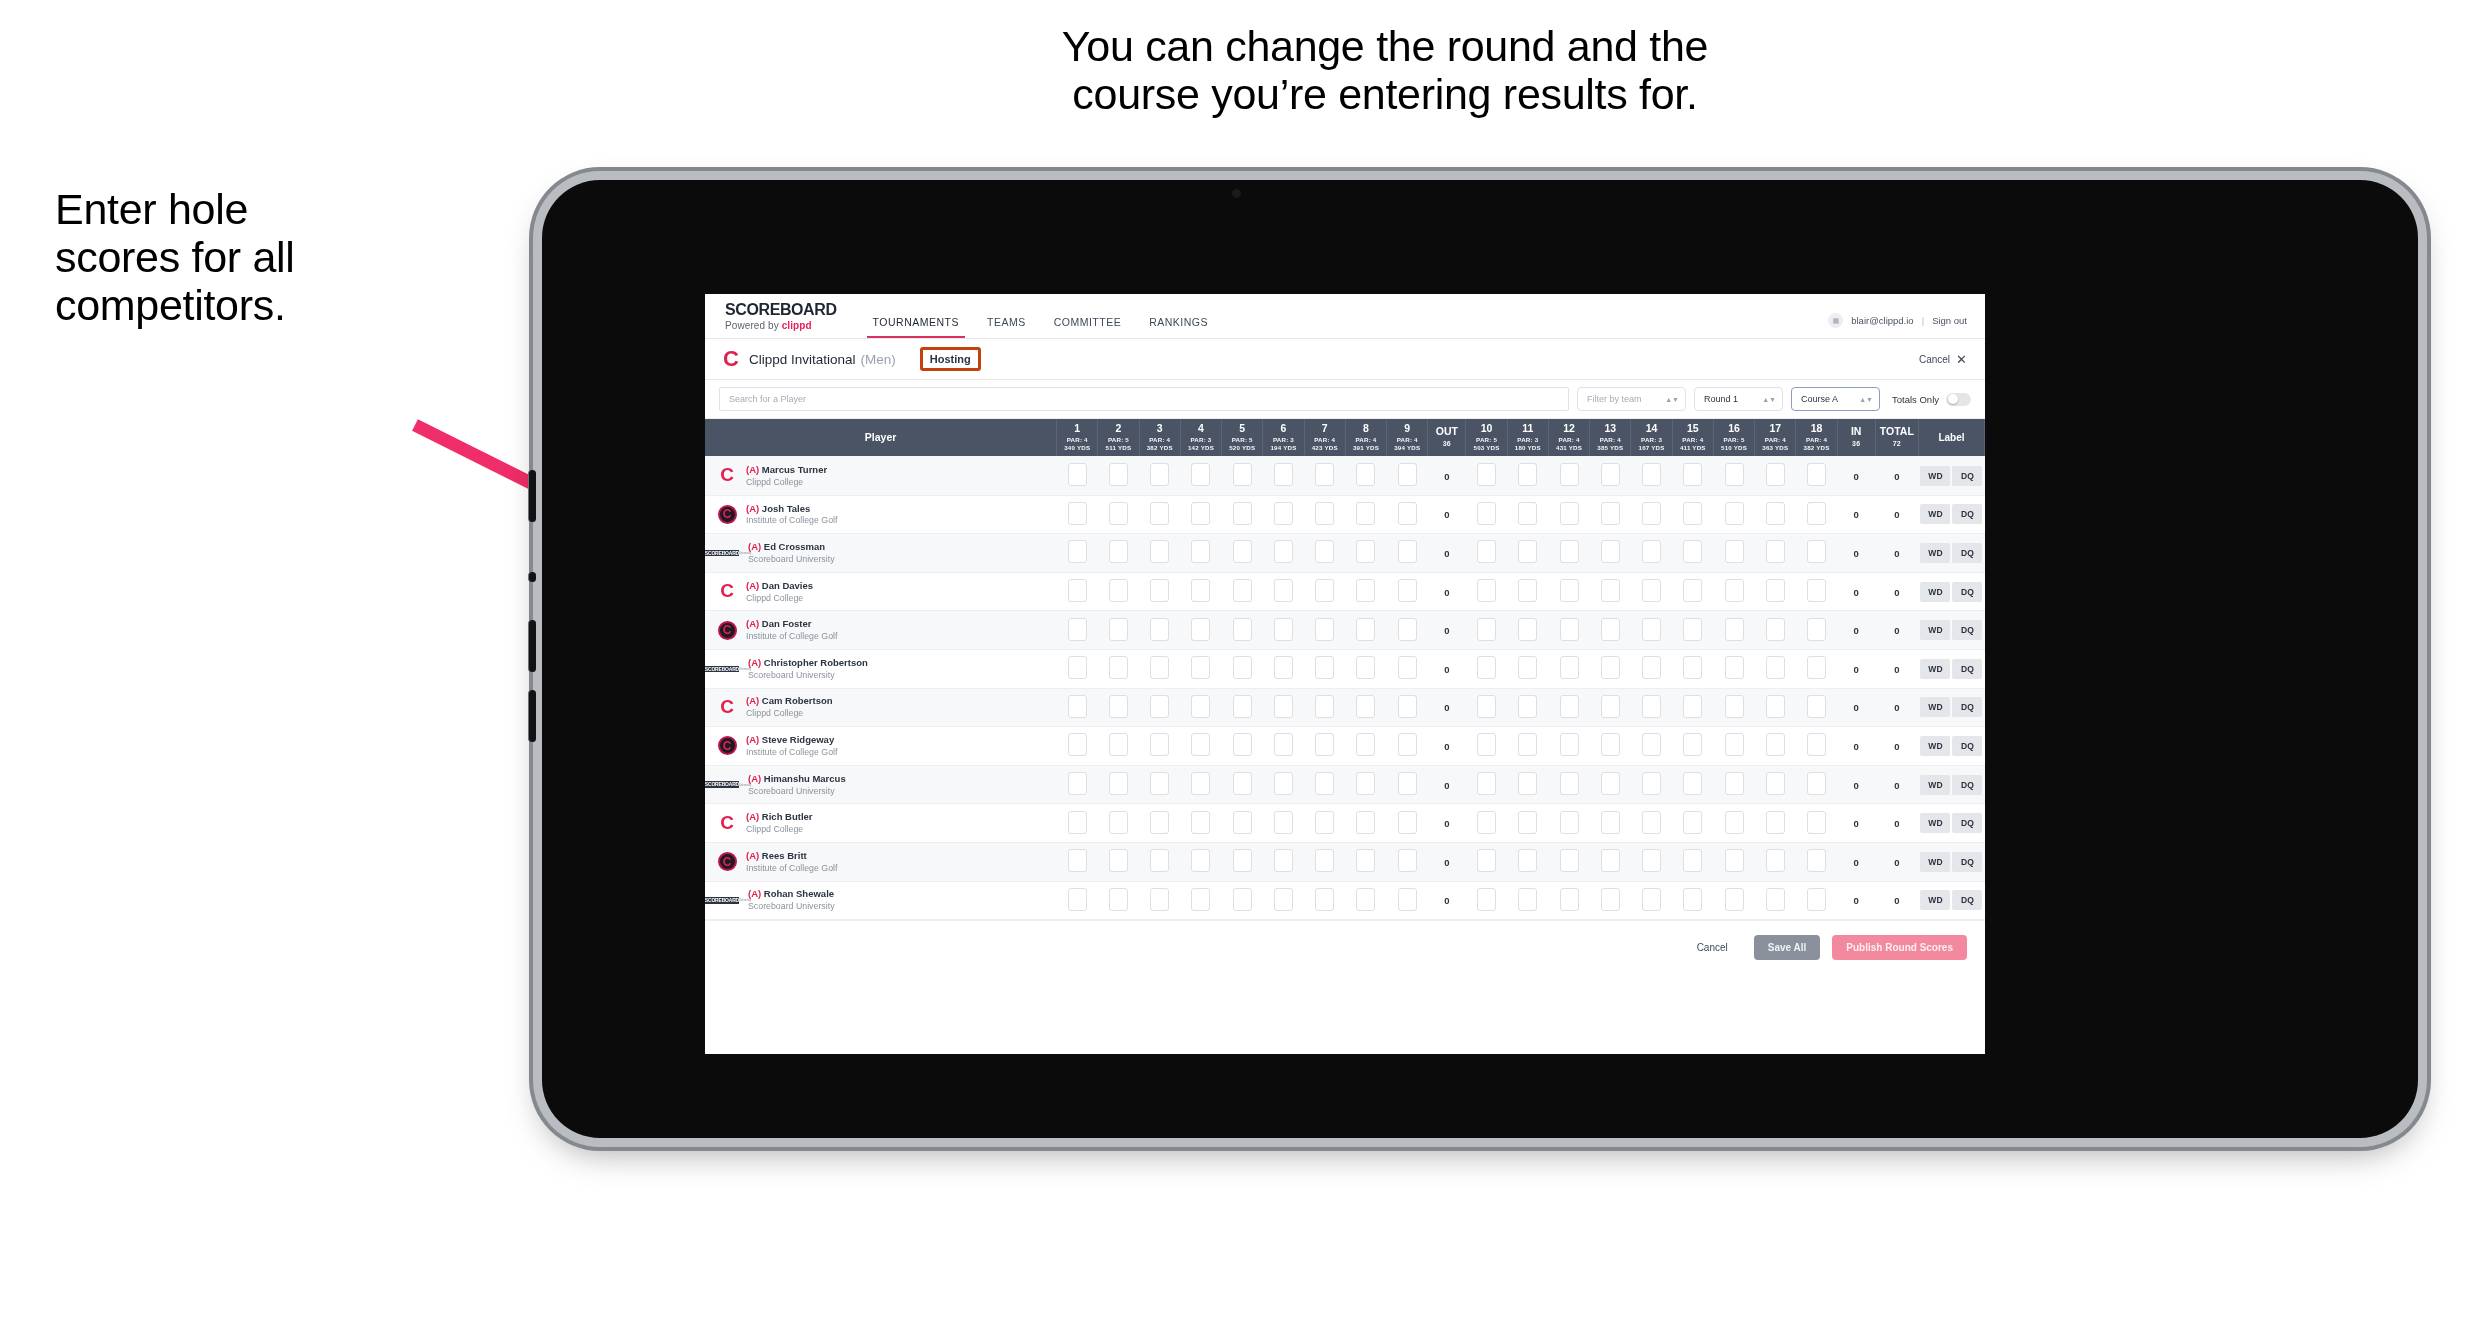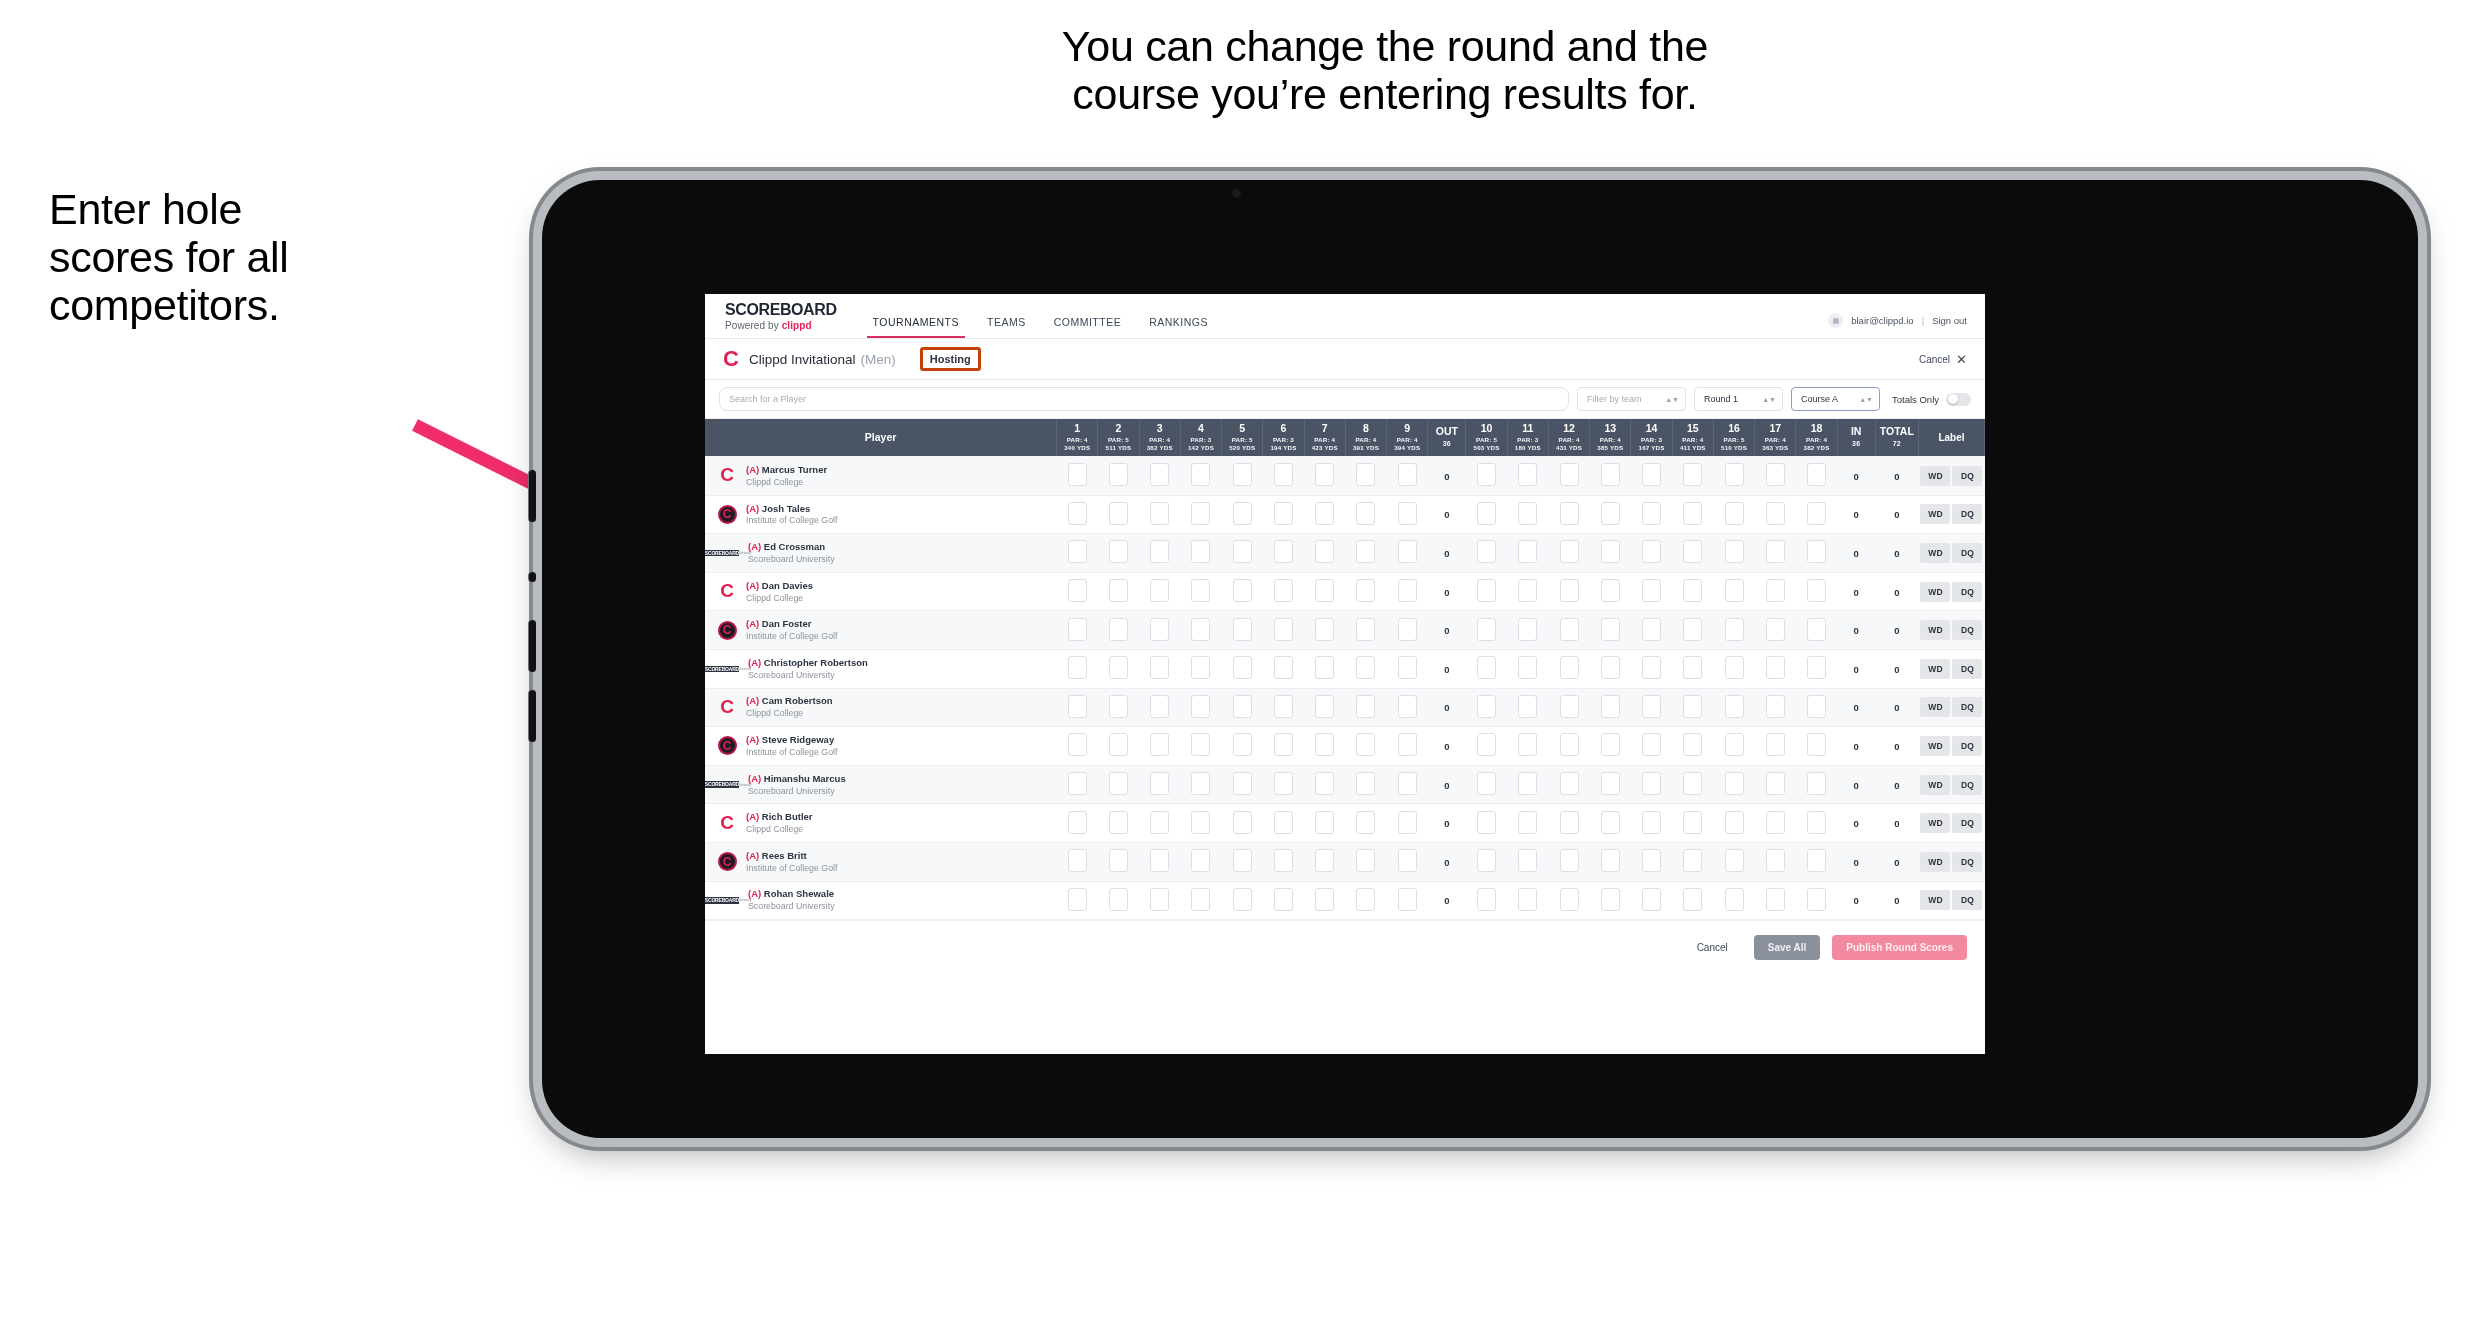--- a/index.html
+++ b/index.html
@@ -19,21 +19,21 @@
     position: absolute;
     color: #000;
     font-family: "Liberation Sans", sans-serif;
     font-size: 43px;
     line-height: 1.12;
     letter-spacing: -0.3px;
     white-space: pre-line;
   }
   .callout b { font-weight: 700; }
   #callout-top    { left: 905px;  top: 22px;  width: 960px; text-align: center; }
-  #callout-left   { left: 49px;   top: 185px; width: 420px; }
+  #callout-left   { left: 55px;   top: 185px; width: 420px; }
   #callout-wd     { left: 2010px; top: 225px; width: 470px; }
   #callout-save   { left: 2005px; top: 690px; width: 480px; }
 
   
   .arrow-svg { position: absolute; left: 0; top: 0; width: 2489px; height: 1339px; pointer-events: none; }
 
   
   #tablet {
     position: absolute;
     left: 542px; top: 180px;
@@ -123,21 +123,21 @@
     font-size:10px; color:#c5cbd4; padding:4px 11px; border-radius:4px; letter-spacing:.1px;
   }
   .subnav .it.active { background:#fff; color:#1f2733; font-weight:600; }
 
   
   .filterbar {
     height: 38px; background:#fff; display:flex; align-items:center;
     padding: 0 14px; gap: 8px; border-bottom:1px solid #eceef1;
   }
   .searchbox {
-    flex: 1; height: 22px; border:1px solid #dfe2e6; border-radius:8px;
+    flex: 1; height: 22px; border:1px solid #dfe2e6; border-radius:2px;
     display:flex; align-items:center; padding:0 9px; font-size:9px; color:#a6acb5;
     background:#fff;
   }
   .selbox {
     height:22px; border:1px solid #dfe2e6; border-radius:4px; display:flex;
     align-items:center; justify-content:space-between; padding:0 6px 0 9px;
     font-size:9px; color:#2b3440; background:#fff; gap:14px;
   }
   .selbox.placeholder { color:#a6acb5; }
   .selbox.focus { border-color:#8e9cc4; }

